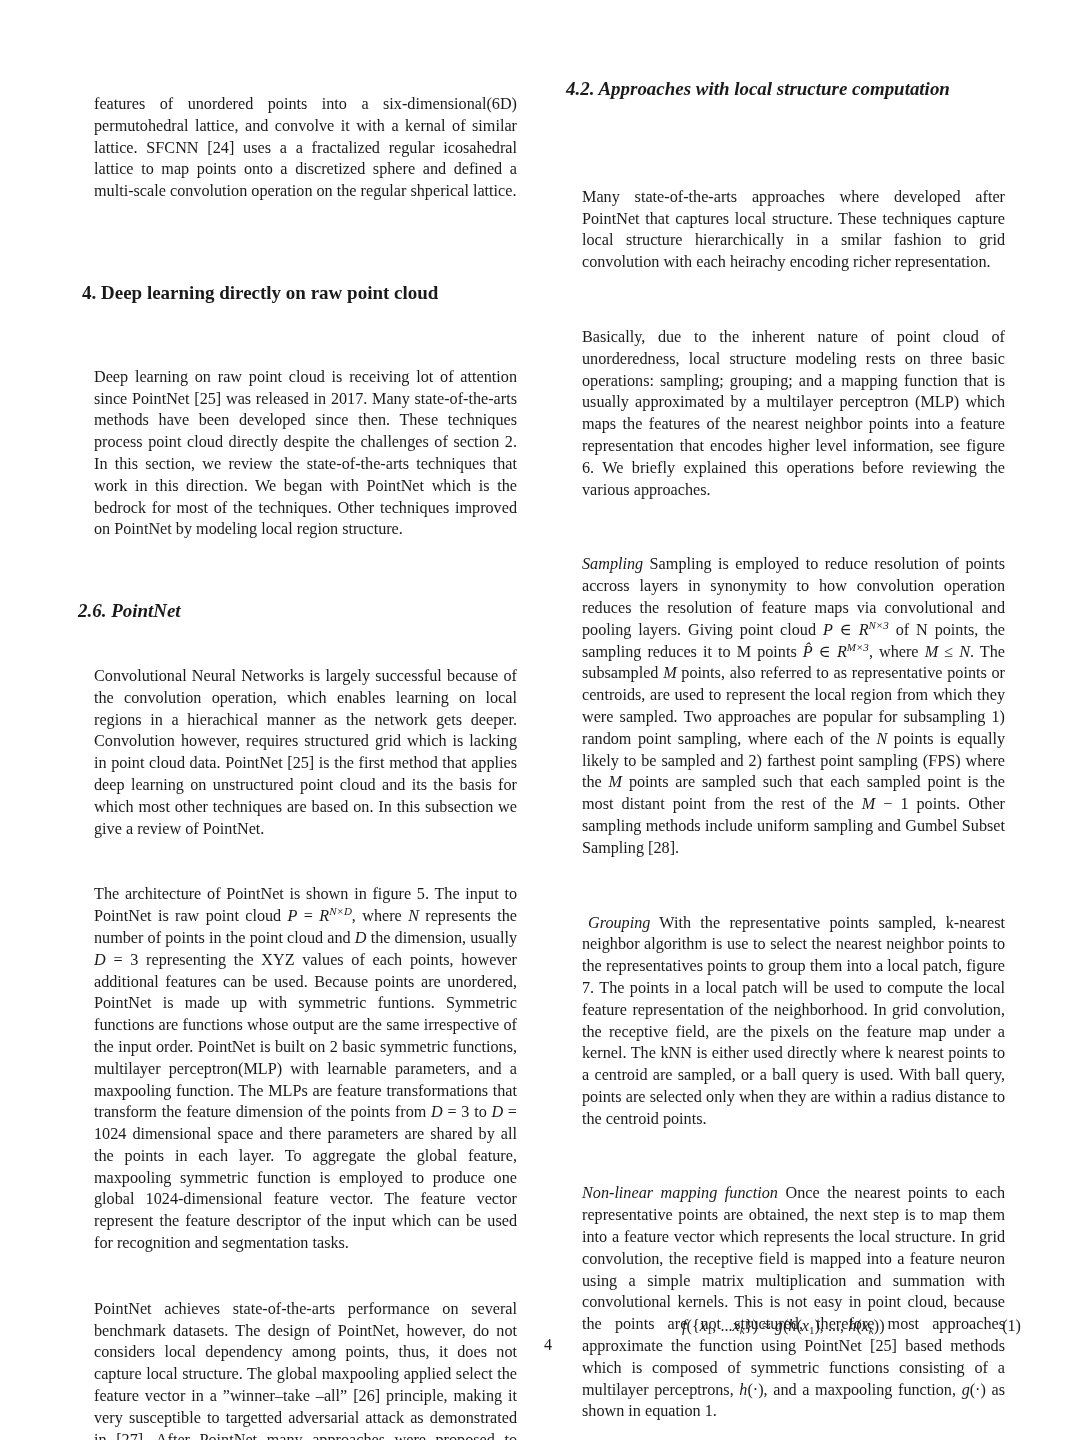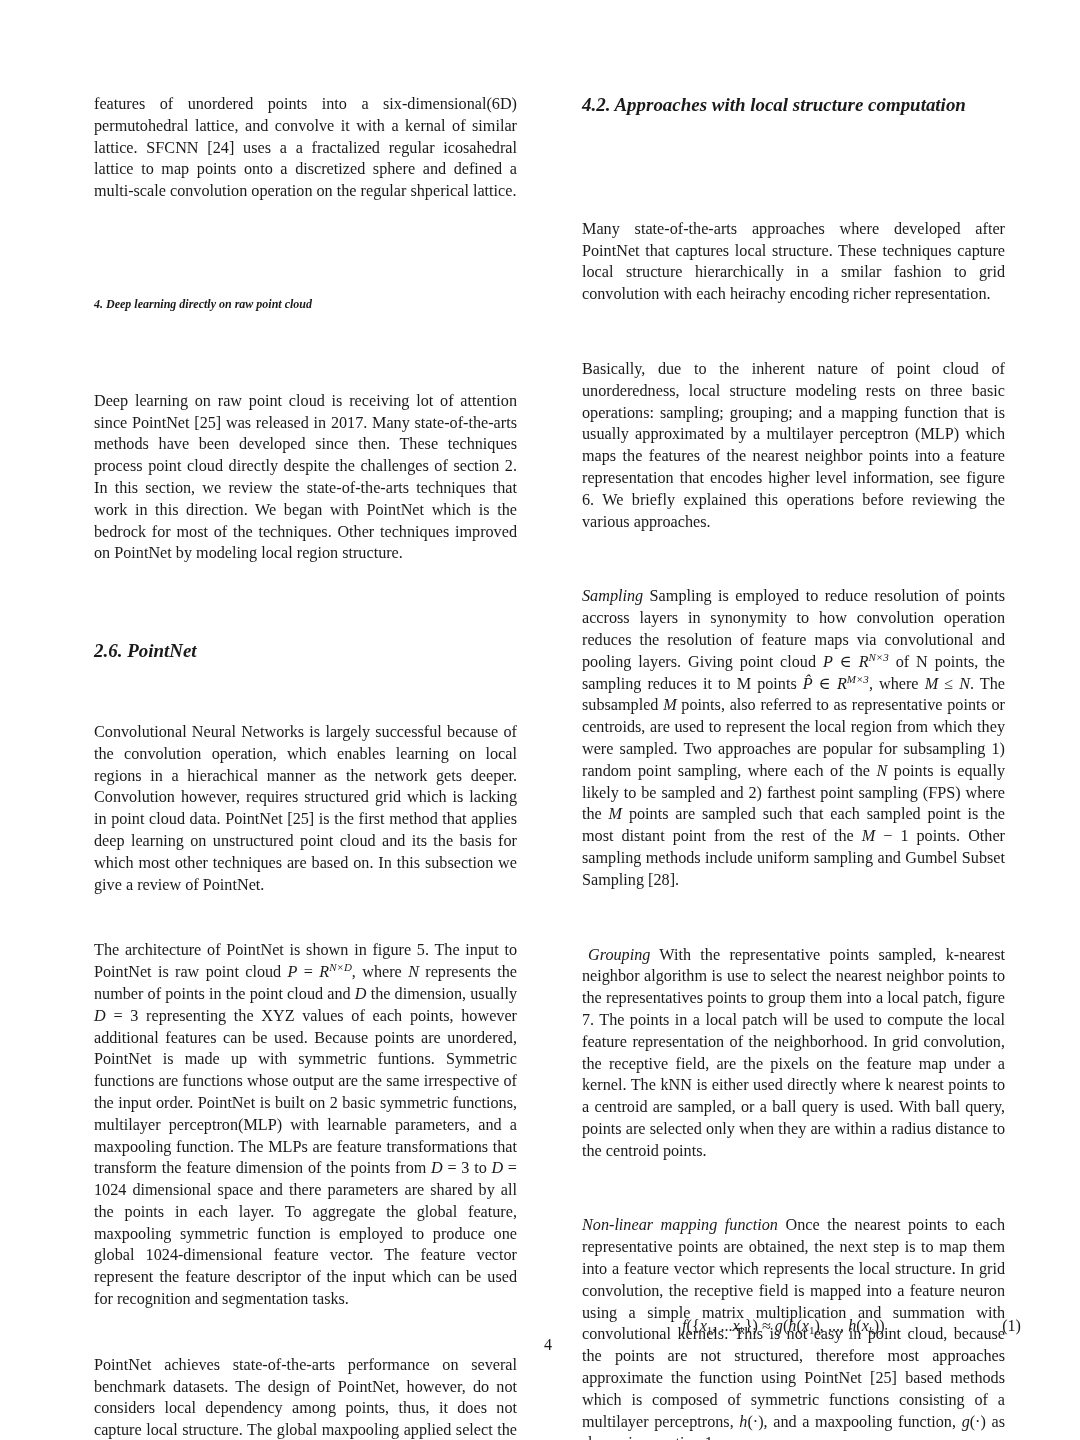--- a/index.html
+++ b/index.html
@@ -2,22 +2,22 @@
 <html><head>
   <meta charset="utf-8">
   <style>
     html, body { margin: 0; padding: 0; background: #ffffff; }
     body { width: 1080px; height: 1440px; position: relative; overflow: hidden; color: #1a1a1a; font-family: "Liberation Serif", "DejaVu Serif", serif; }
     .col { position: absolute; top: 78px; width: 455px; font-size: 16.2px; line-height: 21.8px; }
     .col-left { left: 78px; }
     .col-right { left: 566px; }
     p { margin: 16px; text-align: justify; hyphens: manual; }
     .it { font-style: italic; }
-    .h-section { font-weight: bold; font-size: 12px; margin: 16px; font-style: italic; }
-    .h-sub { font-style: italic; margin: 16px; }
+    .h-section { font-weight: bold; font-size: 19px; margin: 4px; }
+    .h-sub { font-style: italic; margin: 0; }
     .math { font-style: italic; }
     sup { font-size: 11px; line-height: 0; vertical-align: 6px; font-style: italic; }
     sub { font-size: 11px; line-height: 0; vertical-align: -3px; }
     .equation { position: absolute; left: 566px; width: 455px; top: 1315px; font-size: 16.2px; line-height: 22px; }
     .eq-body { position: absolute; left: 116px; top: 0; white-space: nowrap; }
     .eq-num { position: absolute; right: 0; top: 0; }
     .page-number { position: absolute; top: 1336px; left: 0; width: 1096px; text-align: center; font-size: 16px; }
   </style>
 </head>
 <body>

